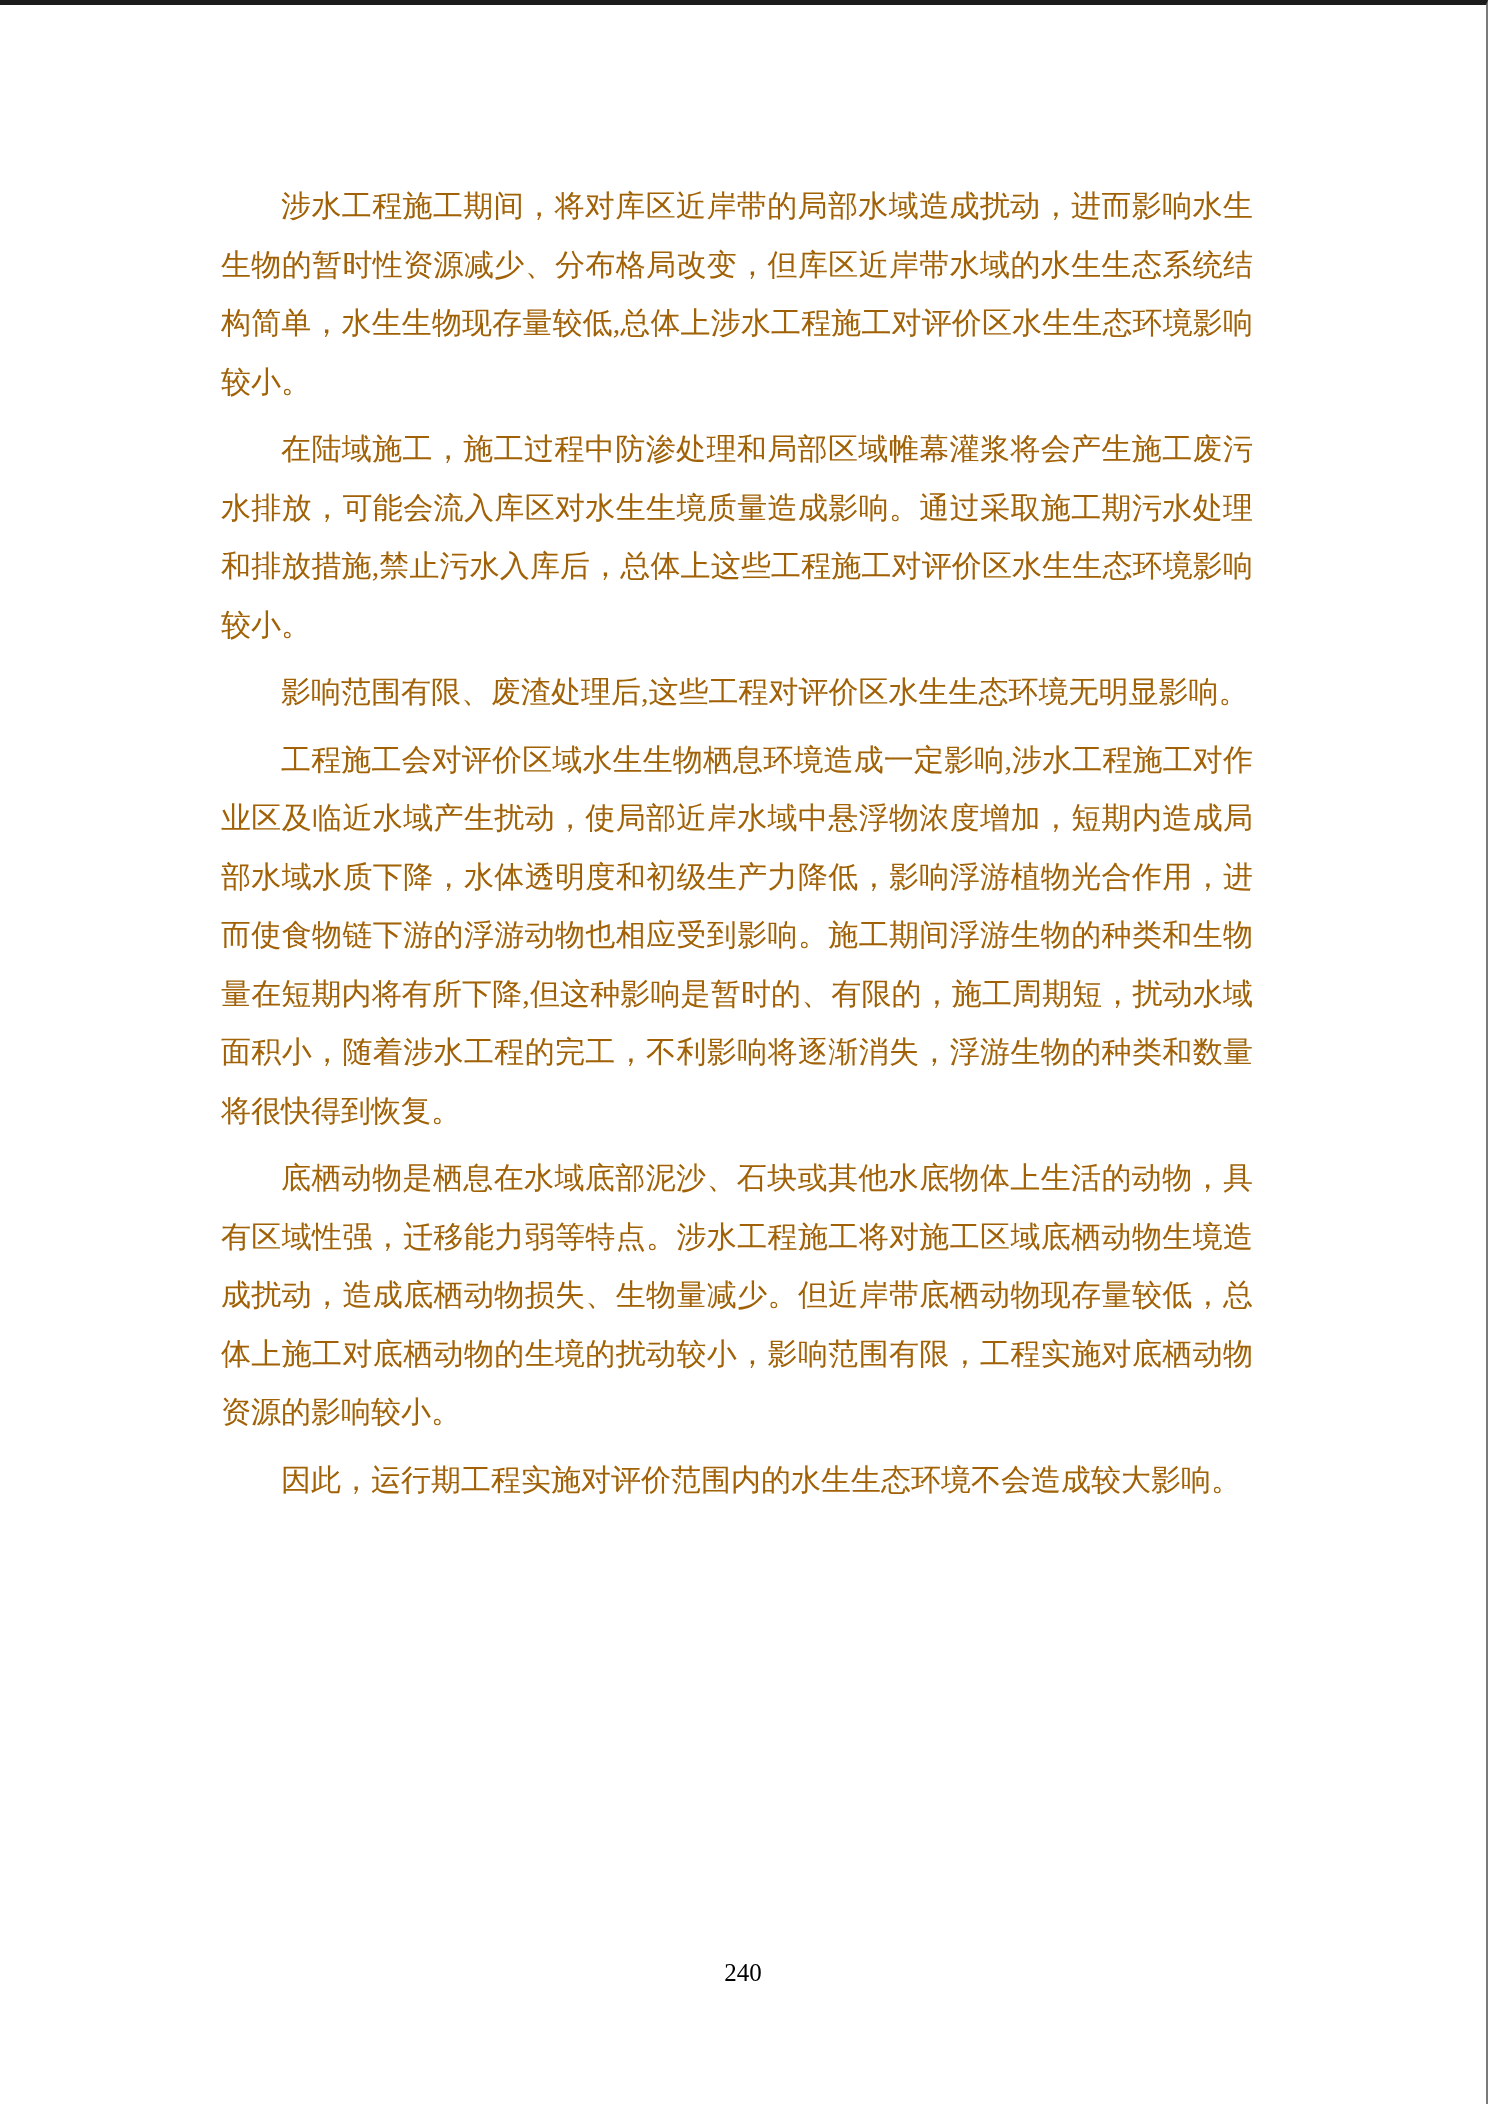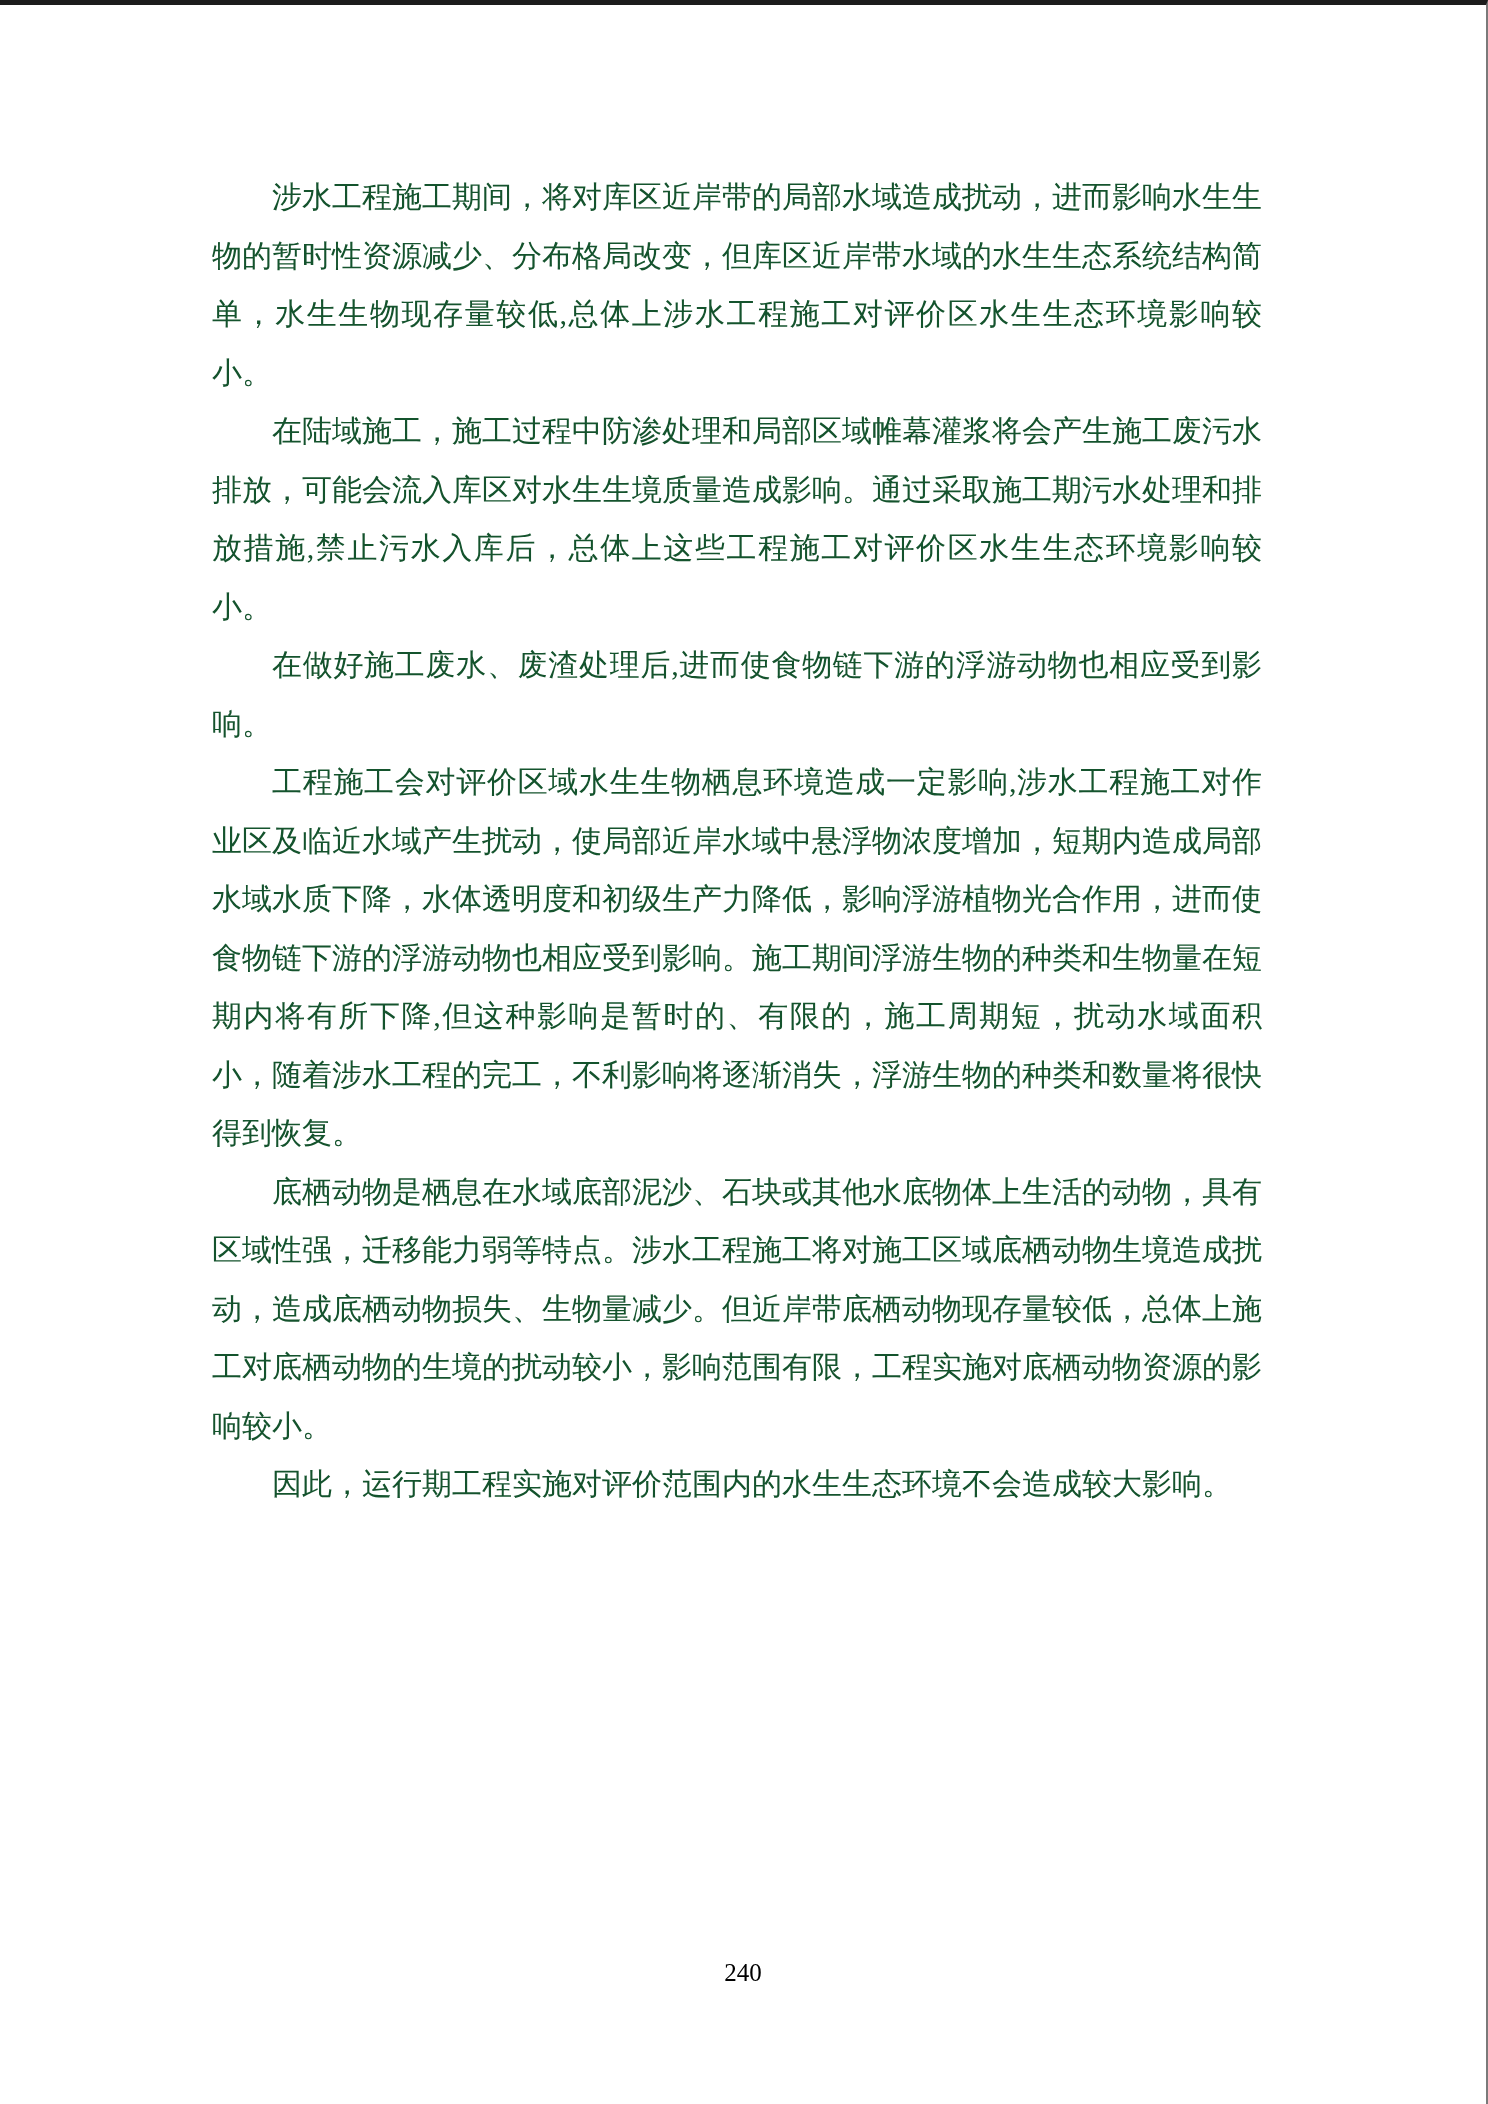--- a/index.html
+++ b/index.html
@@ -19,27 +19,27 @@
     font-family: "Liberation Serif", "DejaVu Serif", serif;
     color: #000000;
   }
   .content {
     position: absolute;
     left: 212px;
     top: 163px;
     width: 1050px;
   }
   .block {
-    margin: 0;
+    margin: 9px;
     padding: 0;
     font-size: 30px;
     line-height: 58.5px;
     text-align: justify;
     text-indent: 2em;
-    color: #14532d;
+    color: #a16207;
     letter-spacing: 0;
   }
   .heading {
     font-weight: 700;
   }
   .page-number {
     position: absolute;
     top: 1953px;
     left: 0;
     width: 100%;
@@ -49,19 +49,19 @@
     color: #000000;
   }
 </style>
 </head>
 <body>
 
 <div class="page">
   <div class="content">
     <p class="block">涉水工程施工期间，将对库区近岸带的局部水域造成扰动，进而影响水生生物的暂时性资源减少、分布格局改变，但库区近岸带水域的水生生态系统结构简单，水生生物现存量较低,总体上涉水工程施工对评价区水生生态环境影响较小。</p>
     <p class="block">在陆域施工，施工过程中防渗处理和局部区域帷幕灌浆将会产生施工废污水排放，可能会流入库区对水生生境质量造成影响。通过采取施工期污水处理和排放措施,禁止污水入库后，总体上这些工程施工对评价区水生生态环境影响较小。</p>
-    <p class="block">在做好施工废水、废渣处理后,进而使食物链下游的浮游动物也相应受到影响。</p>
+    <p class="block">影响范围有限、废渣处理后,这些工程对评价区水生生态环境无明显影响。</p>
     <p class="block">工程施工会对评价区域水生生物栖息环境造成一定影响,涉水工程施工对作业区及临近水域产生扰动，使局部近岸水域中悬浮物浓度增加，短期内造成局部水域水质下降，水体透明度和初级生产力降低，影响浮游植物光合作用，进而使食物链下游的浮游动物也相应受到影响。施工期间浮游生物的种类和生物量在短期内将有所下降,但这种影响是暂时的、有限的，施工周期短，扰动水域面积小，随着涉水工程的完工，不利影响将逐渐消失，浮游生物的种类和数量将很快得到恢复。</p>
     <p class="block">底栖动物是栖息在水域底部泥沙、石块或其他水底物体上生活的动物，具有区域性强，迁移能力弱等特点。涉水工程施工将对施工区域底栖动物生境造成扰动，造成底栖动物损失、生物量减少。但近岸带底栖动物现存量较低，总体上施工对底栖动物的生境的扰动较小，影响范围有限，工程实施对底栖动物资源的影响较小。</p>
     <p class="block">因此，运行期工程实施对评价范围内的水生生态环境不会造成较大影响。</p>
   </div>
   <div class="page-number">240</div>
 </div>
 
 </body></html>

